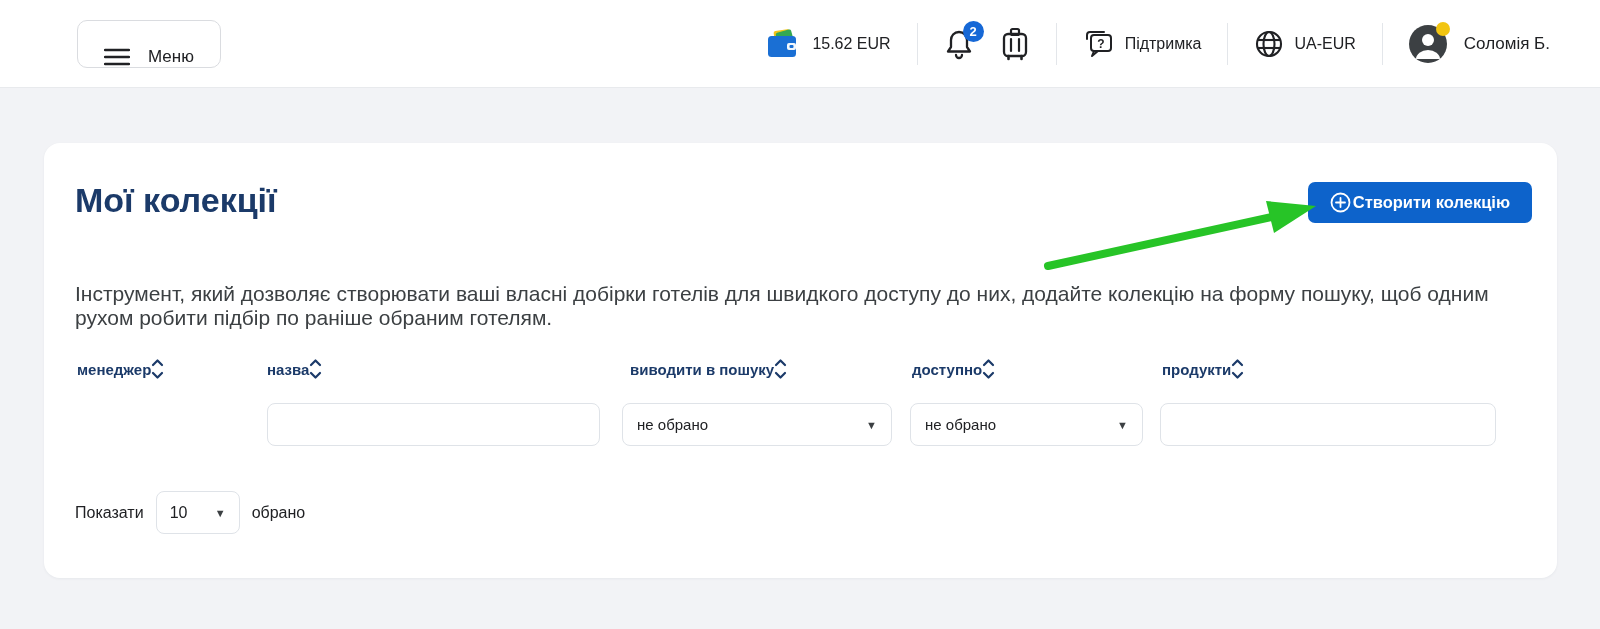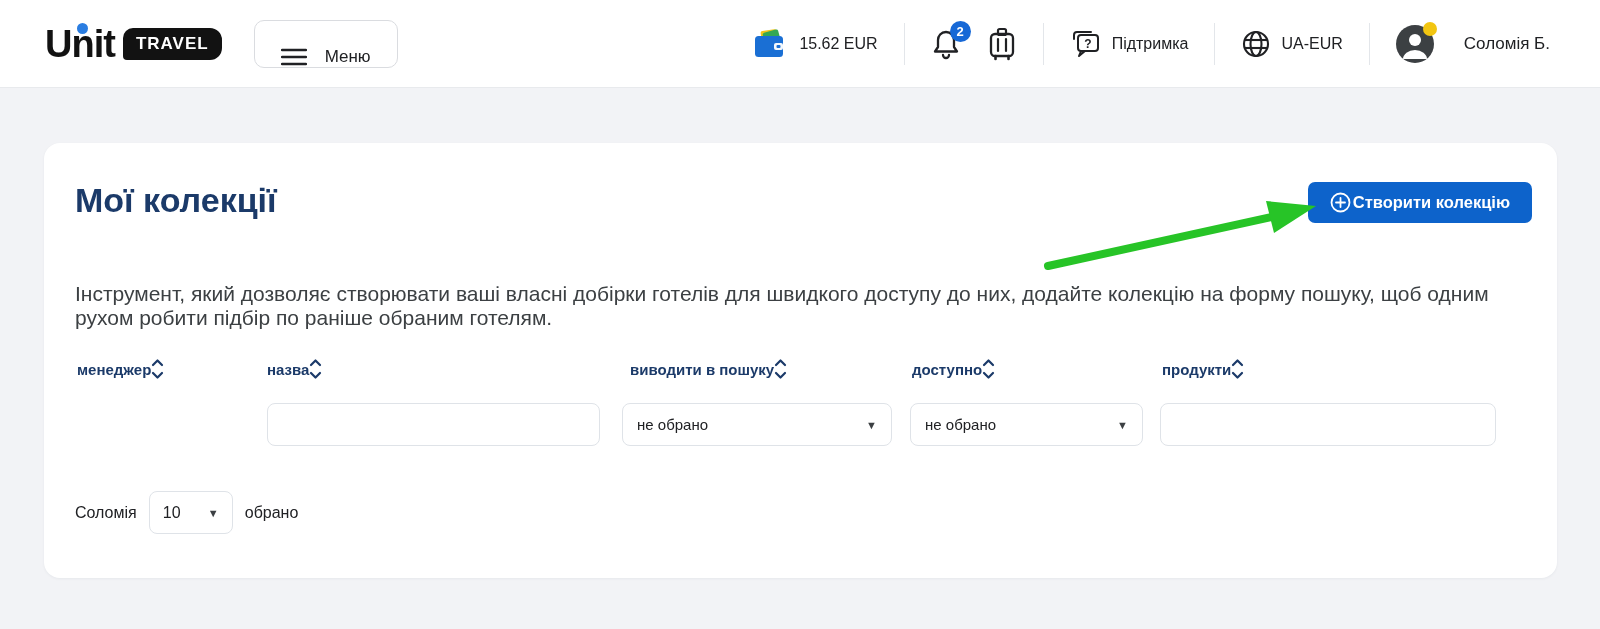--- a/index.html
+++ b/index.html
@@ -139,26 +139,20 @@
   .arrow-overlay {
     position: absolute; left: 0; top: 0;
     width: 1600px; height: 629px;
     pointer-events: none; z-index: 6;
   }
 </style>
 </head>
 <body>
 
 <header class="topbar">
-  <div class="logo">
-    <span class="logo-brand">
-      <span>Unit</span><span class="i-dot"></span>
-    </span>
-    <span class="logo-badge">TRAVEL</span>
-  </div>
 
   <button class="menu-btn">
     <svg width="26" height="20" viewBox="0 0 26 20">
       <g stroke="#202124" stroke-width="2.4" stroke-linecap="round">
         <line x1="1" y1="3" x2="25" y2="3"></line>
           <line x1="1" y1="10" x2="25" y2="10"></line>
           <line x1="1" y1="17" x2="25" y2="17"></line>
       </g>
     </svg>
     <span>Меню</span>
@@ -219,21 +213,21 @@
         <circle cx="15" cy="15" r="12" fill="none" stroke="#202124" stroke-width="2.1"></circle>
         <ellipse cx="15" cy="15" rx="5.5" ry="12" fill="none" stroke="#202124" stroke-width="2.1"></ellipse>
         <line x1="3.5" y1="11" x2="26.5" y2="11" stroke="#202124" stroke-width="2.1"></line>
         <line x1="3.5" y1="19" x2="26.5" y2="19" stroke="#202124" stroke-width="2.1"></line>
       </svg>
       <span>UA-EUR</span>
     </div>
 
     <div class="hdr-divider"></div>
 
-    <div class="hdr-item" style="gap:30px;">
+    <div class="hdr-item" style="gap:17px;">
       <span class="avatar-wrap">
         <span class="avatar-circle">
           <svg width="38" height="38" viewBox="0 0 38 38">
             <circle cx="19" cy="15" r="6" fill="#ffffff"></circle>
             <path d="M7 34 a12 9 0 0 1 24 0 z" fill="#ffffff"></path>
           </svg>
         </span>
         <span class="avatar-dot"></span>
       </span>
       <span class="user-name">Соломія Б.</span>
@@ -301,21 +295,21 @@
   </div>
 
   <div class="filter-select fs-available">
     <span>не обрано</span>
     <span class="select-caret">▼</span>
   </div>
 
   <input class="filter-input fi-products" type="text" value="" style="">
 
   <div class="pagination">
-    <span>Соломія</span>
+    <span>Показати</span>
     <div class="page-size-select">
       <span>10</span>
       <span class="select-caret">▼</span>
     </div>
     <span>обрано</span>
   </div>
 
 </section>
 
 <svg class="arrow-overlay" viewBox="0 0 1600 629">

